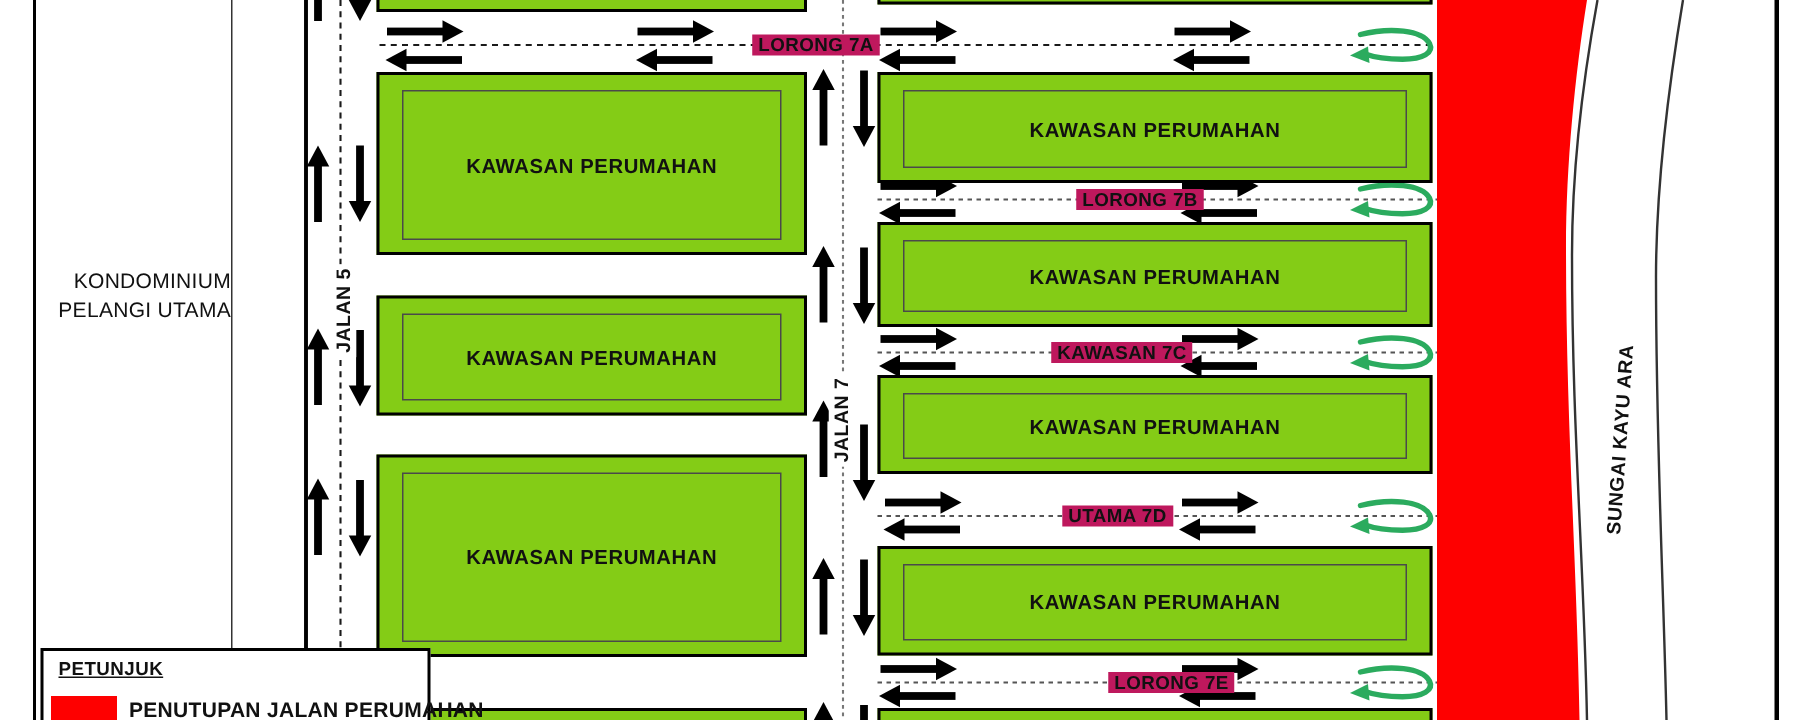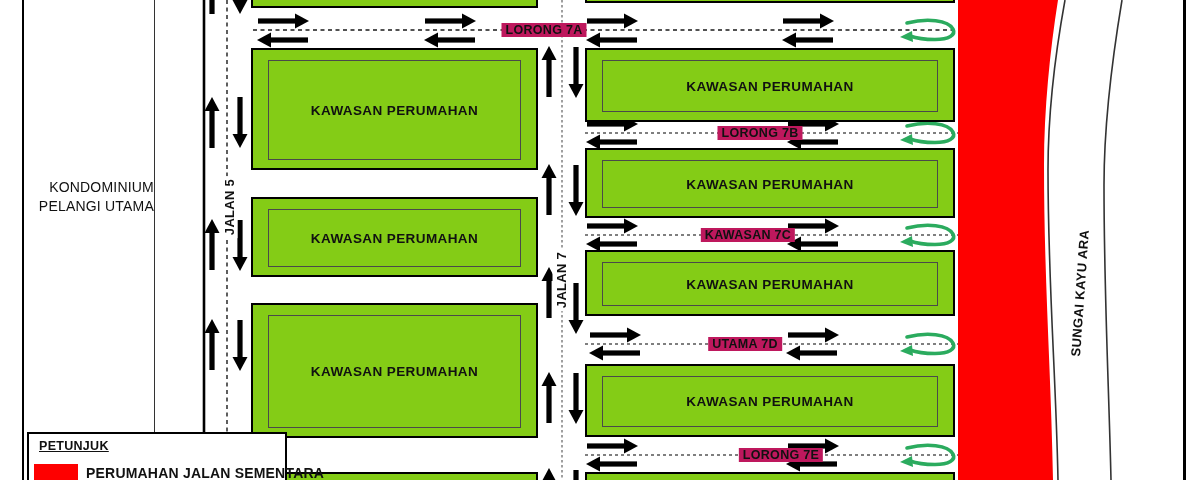--- a/index.html
+++ b/index.html
@@ -220,17 +220,17 @@
   <div class="vroad-label" style="left:561px;top:280px;">JALAN 7</div>
 
   <div class="river-label" style="left:1080px;top:293px;">SUNGAI KAYU ARA</div>
 
   <div id="right-border" class="abs"></div>
 
   <div id="legend" class="abs">
     <div id="legend-title">PETUNJUK</div>
     <div id="legend-item">
       <div id="legend-swatch" style="background-color: rgb(254, 0, 0);"></div>
-      <span id="legend-item-label">PERUMAHAN JALAN SEMENTARA</span>
+      <span id="legend-item-label">PENUTUPAN JALAN PERUMAHAN</span>
     </div>
   </div>
 
 </div>
 
 </body></html>

